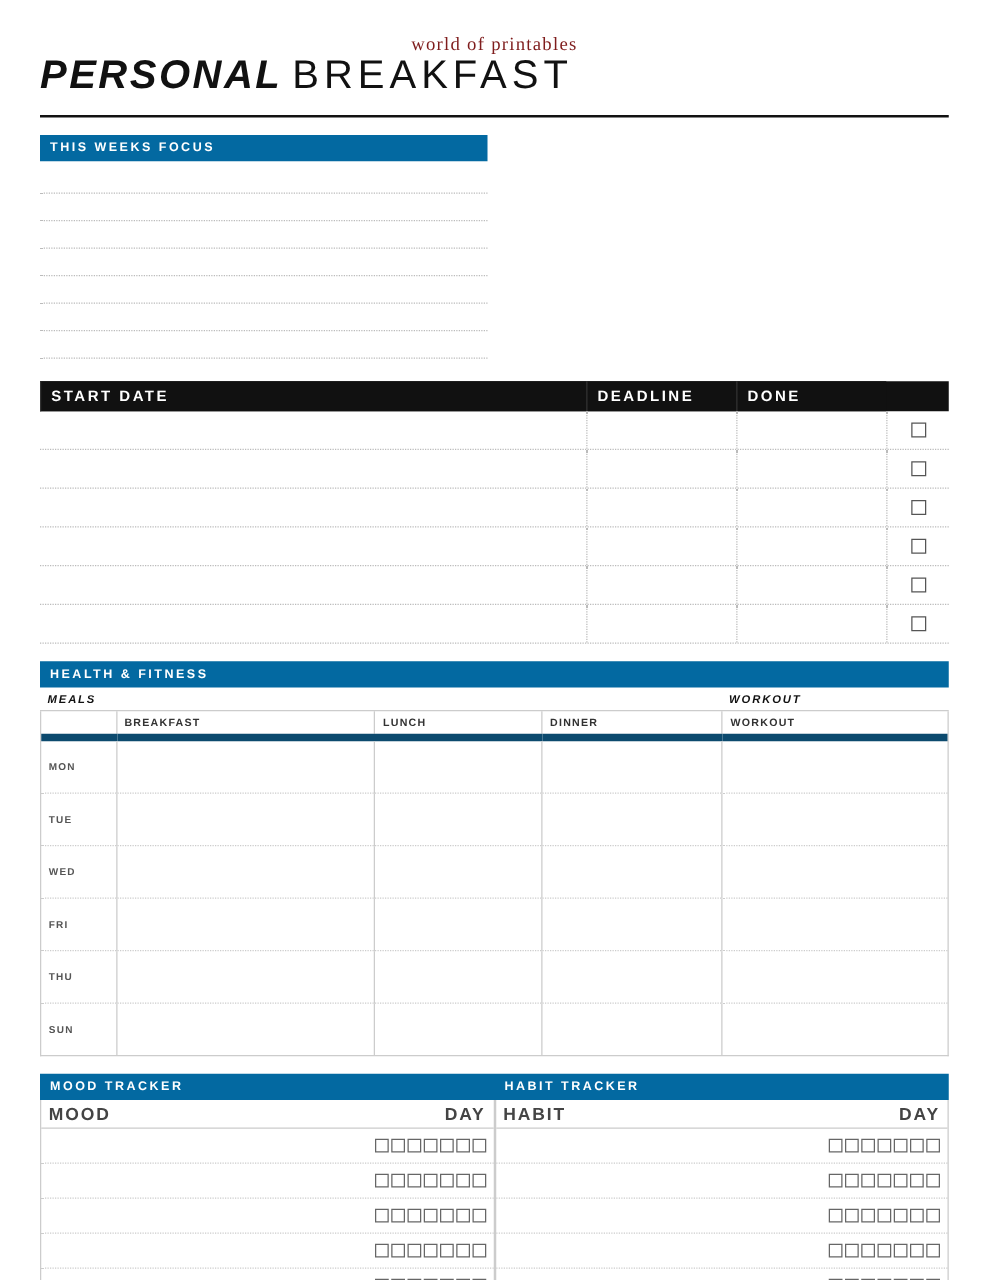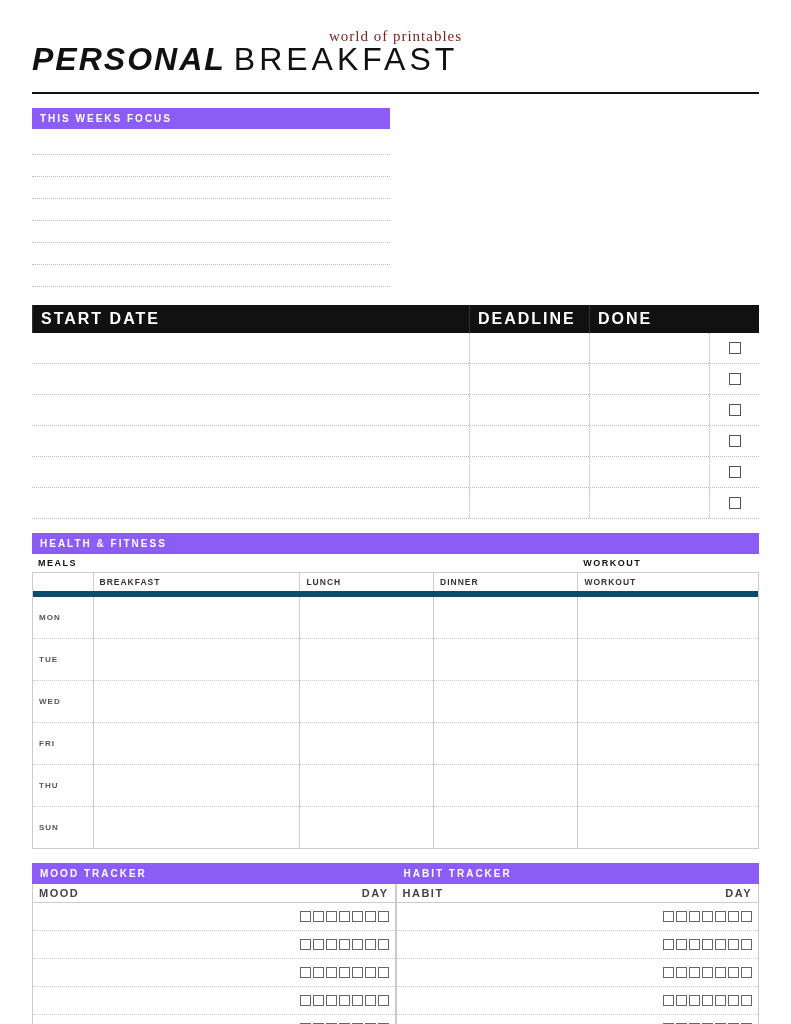--- a/index.html
+++ b/index.html
@@ -35,21 +35,21 @@
       font-style: italic;
     }
     .header-main .light {
       font-size: 32px;
       font-weight: 400;
       letter-spacing: 4px;
     }
 
     
     .section-bar {
-      background: #8b5cf6;
+      background: #0369a1;
       color: #fff;
       font-size: 10px;
       font-weight: 700;
       letter-spacing: 2px;
       padding: 5px 8px;
       text-transform: uppercase;
     }
 
     
     .top-row {
@@ -78,21 +78,21 @@
       gap: 0;
       background: #111;
     }
     .goals-header-row .section-bar {
       background: #111;
       color: #fff;
     }
     .goals-header-cell {
       background: #111;
       color: #fff;
-      font-size: 16px;
+      font-size: 12px;
       font-weight: 700;
       letter-spacing: 2px;
       padding: 5px 8px;
       text-transform: uppercase;
       border-left: 1px solid #333;
     }
     .goals-row {
       display: grid;
       grid-template-columns: 1fr 120px 120px 50px;
       gap: 0;
@@ -187,21 +187,21 @@
       border-bottom: 1px solid #ccc;
       padding: 3px 6px;
     }
     .mood-col-headers {
       grid-template-columns: 1fr auto;
     }
     .habit-col-headers {
       grid-template-columns: 1fr auto;
     }
     .tracker-col-label {
-      font-size: 11px;
+      font-size: 14px;
       text-transform: uppercase;
       letter-spacing: 1.5px;
       font-weight: 600;
       color: #444;
     }
     .tracker-row {
       display: grid;
       border-bottom: 1px dotted #ccc;
       min-height: 28px;
       align-items: center;
@@ -314,21 +314,21 @@
       <div class="goals-row-cell"></div>
       <div class="goals-row-cell checkbox-cell">
           <span class="checkbox-sq"></span>
         </div>
     </div>
   </div>
 </div>
 
 <div class="health-section">
   <div class="section-bar">HEALTH &amp; FITNESS</div>
-  <div style="display:grid; grid-template-columns: 3fr 1fr; border-bottom: 1px solid #ccc;">
+  <div style="display:grid; grid-template-columns: 3fr 1fr; border-bottom: 1px solid #ccc; font-style: italic;">
     <div class="meals-label">MEALS</div>
     <div class="workout-label">WORKOUT</div>
   </div>
   <div class="health-table-wrap">
     <table class="health-full-table">
       <thead>
         <tr>
           <th style="width:60px;"></th>
           <th>BREAKFAST</th>
           <th>LUNCH</th>

